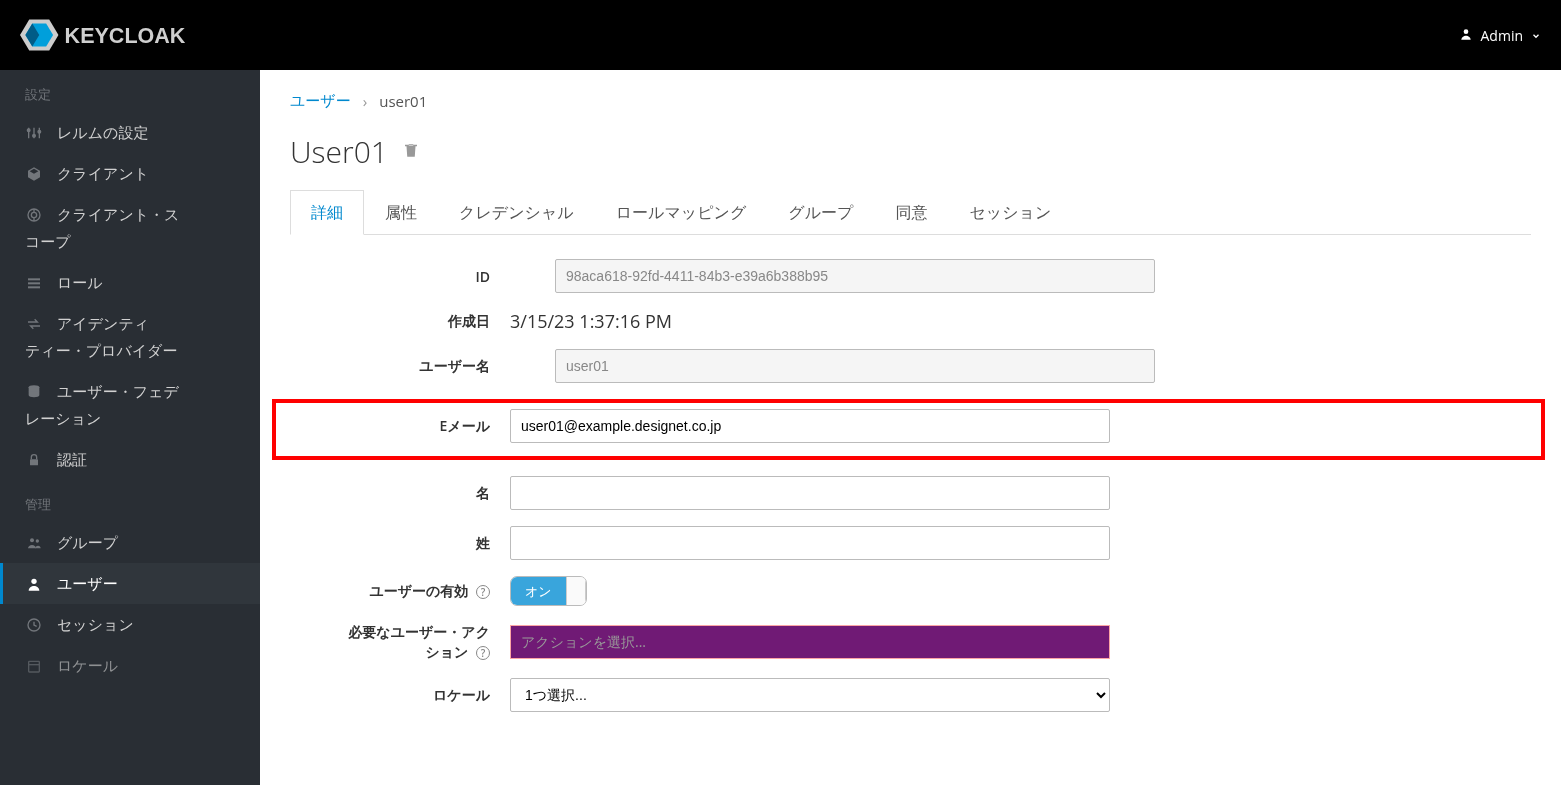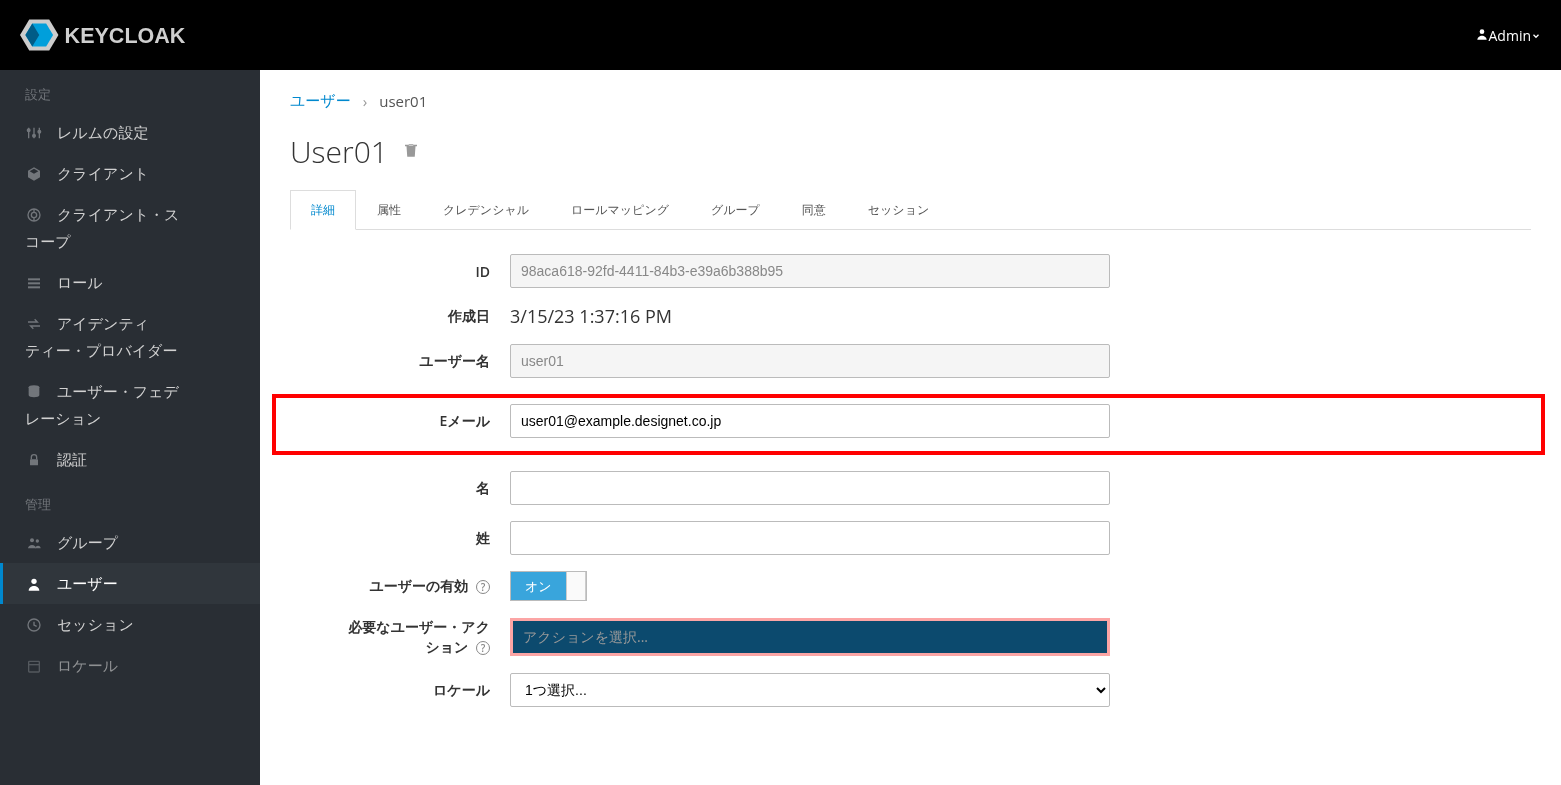--- a/index.html
+++ b/index.html
@@ -1,21 +1,21 @@
 <!DOCTYPE html>
 <html><head>
 <meta charset="utf-8">
 <style>
 * { margin: 0; padding: 0; box-sizing: border-box; }
 body { font-family: "Open Sans", "Helvetica Neue", Helvetica, Arial, sans-serif; font-size: 14px; color: #333; background: #fff; }
 
 .topbar { background: #000; height: 70px; display: flex; align-items: center; justify-content: space-between; padding: 0 20px; }
 .logo { display: flex; align-items: center; }
 .logo svg { height: 40px; }
-.user-menu { color: #fff; display: flex; align-items: center; cursor: pointer; font-size: 14px; }
+.user-menu { color: #fff; display: flex; align-items: center; gap: 8px; cursor: pointer; font-size: 14px; }
 
 .layout { display: flex; height: calc(100vh - 70px); }
 
 .sidebar { width: 260px; background: #292e34; color: #d1d1d1; overflow-y: auto; }
 .realm-selector { padding: 20px 25px; display: flex; align-items: center; justify-content: space-between; font-size: 19px; cursor: pointer; color: #fff; }
 .section-title { font-size: 13px; color: #72767b; padding: 15px 25px 8px; }
 .nav-item { display: flex; align-items: center; gap: 14px; padding: 10px 25px; cursor: pointer; font-size: 15px; color: #d1d1d1; line-height: 1.4; }
 .nav-item.wrap { display: block; padding-left: 25px; }
 .nav-item.wrap .nav-line1 { display: flex; align-items: center; gap: 14px; }
 .nav-item.wrap .nav-line2 { padding-top: 6px; }
@@ -27,36 +27,36 @@
 .breadcrumb { display: flex; align-items: center; gap: 12px; font-size: 15px; margin-bottom: 20px; }
 .breadcrumb a { color: #0088ce; text-decoration: none; }
 .breadcrumb .sep { color: #999; }
 .breadcrumb .current { color: #555; }
 
 .page-title { display: flex; align-items: center; gap: 14px; margin-bottom: 18px; }
 .page-title h1 { font-size: 30px; font-weight: 300; color: #333; }
 .del-icon { color: #999; cursor: pointer; }
 
 .tabs { display: flex; border-bottom: 1px solid #ddd; margin-bottom: 24px; }
-.tab { padding: 10px 20px; font-size: 12px; color: #555; cursor: pointer; border: 1px solid transparent; margin-bottom: -1px; }
+.tab { padding: 10px 20px; font-size: 16px; color: #555; cursor: pointer; border: 1px solid transparent; margin-bottom: -1px; }
 .tab.active { color: #0088ce; border: 1px solid #ddd; border-bottom-color: #fff; background: #fff; }
 
 .form-row { display: flex; align-items: center; margin-bottom: 16px; }
 .form-label { width: 220px; text-align: right; padding-right: 20px; font-weight: 600; font-size: 14px; color: #333; }
 .form-field { width: 600px; }
 .form-field input[type="text"], .form-field select { width: 100%; height: 34px; padding: 4px 10px; border: 1px solid #bbb; border-radius: 2px; font-size: 14px; background: #fff; }
-.form-field input[readonly] { background: #f5f5f5; color: #888; cursor: not-allowed; }
+.form-field input[readonly] { background: #f5f5f5; color: #888; cursor: not-allowed; margin-left: 45px; }
 .form-field .static-text { color: #333; font-size: 18px; }
-.form-field .multiselect { width: 100%; min-height: 34px; border: 3px solid #fca5a5; padding: 6px 10px; color: #999; font-size: 14px; background: #0c4a6e; cursor: text; }
+.form-field .multiselect { width: 100%; min-height: 34px; border: 1px solid #fca5a5; padding: 6px 10px; color: #999; font-size: 14px; background: #701a75; cursor: text; }
 
 .highlight { border: 4px solid #ff0000; padding: 6px 14px; margin-left: -18px; margin-right: -14px; }
 
 .help-icon { display: inline-flex; width: 14px; height: 14px; border: 1px solid #888; border-radius: 50%; align-items: center; justify-content: center; font-size: 10px; color: #888; margin-left: 4px; cursor: help; }
 
-.toggle { display: inline-flex; border: 1px solid #bbb; border-radius: 0; overflow: hidden; height: 30px; align-items: stretch; }
+.toggle { display: inline-flex; border: 1px solid #bbb; border-radius: 7px; overflow: hidden; height: 30px; align-items: stretch; }
 .toggle-on { background: #39a5dc; color: #fff; padding: 0 14px; display: flex; align-items: center; font-size: 13px; }
 .toggle-off { background: #fff; color: #555; padding: 0 14px; display: flex; align-items: center; font-size: 13px; }
 .toggle-handle { width: 20px; background: #fafafa; border-left: 1px solid #ccc; border-right: 1px solid #ccc; }
 .toggle-off-wrap .toggle-handle { border-right: none; }
 .toggle-off-wrap .toggle-off { border-left: 1px solid #ccc; }
 </style>
 </head>
 <body>
 
 <div class="topbar">

